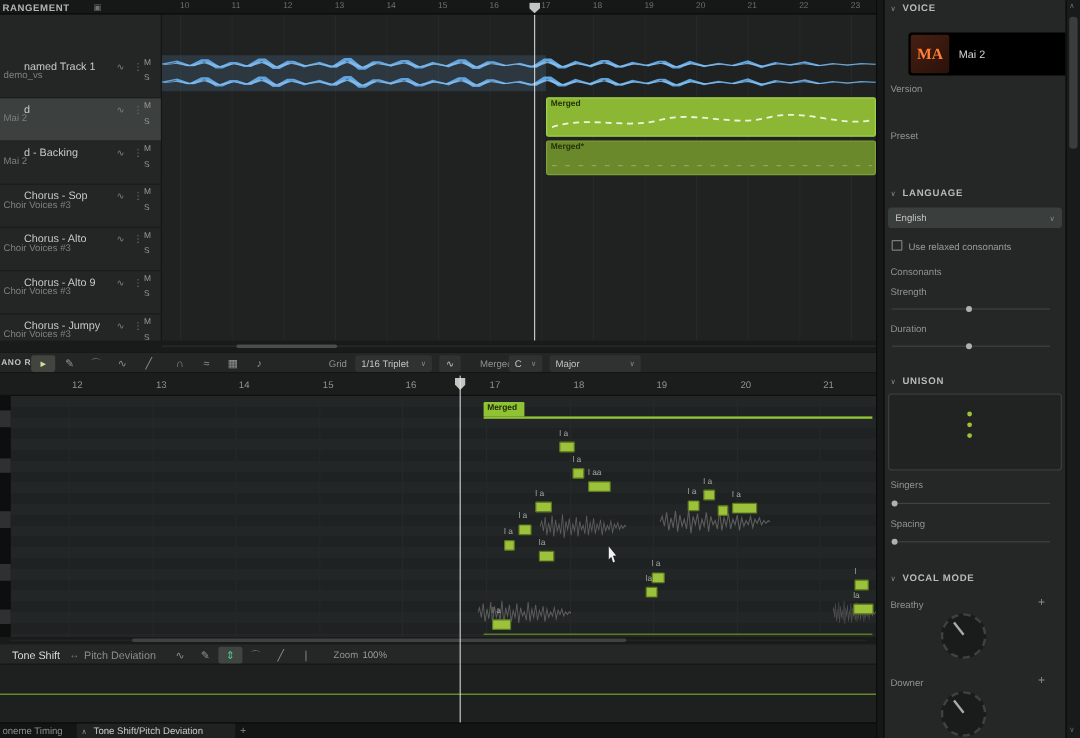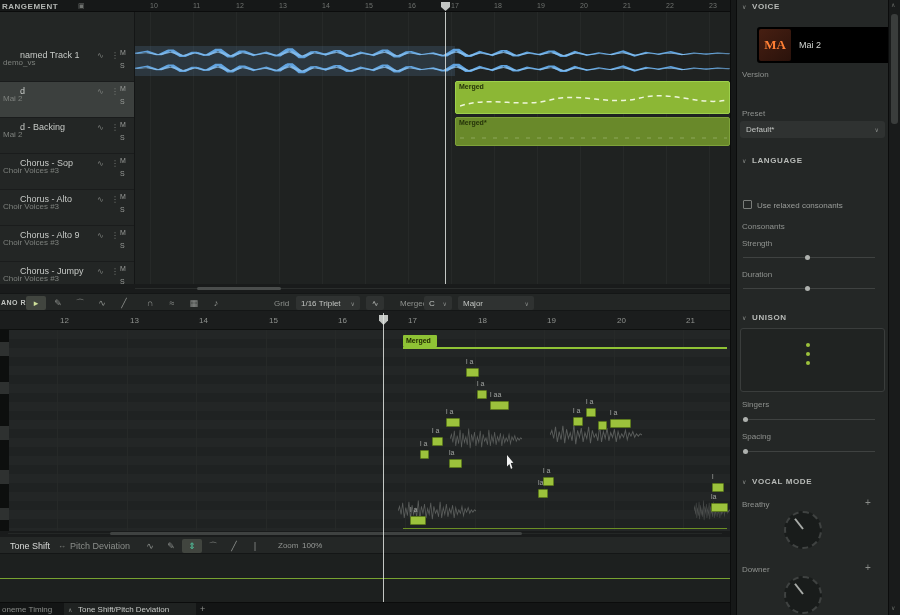--- a/index.html
+++ b/index.html
@@ -274,26 +274,26 @@
 
   <span class="abs" style="left:20px;top:27px;width:145px;height:36px;background:#000000;border-radius:3px">
     <span class="abs" style="left:2px;top:2px;width:32px;height:32px;background:linear-gradient(140deg,#471f12,#2a120b);border-radius:2px;color:#ff7f35;font-family:'Liberation Serif',serif;font-weight:bold;font-size:13px;line-height:32px;text-align:center">MA</span>
     <span class="abs" style="left:42px;top:13px;font-size:9px;color:#d2d5d2">Mai 2</span>
     <span class="abs chev" style="left:131px;top:14px">∨</span>
   </span>
 
   <span class="rp-lbl" style="top:70px">Version</span>
 
   <span class="rp-lbl" style="top:109px">Preset</span>
-  <span class="rp-dd" style="top:121px">
-      <span>Default*</span>
+
+  <span class="sec-h" style="top:156px"><span class="sec-chev">∨</span><span>LANGUAGE</span></span>
+  <span class="rp-dd" style="top:173px;background:#3a3e3c">
+      <span>English</span>
       <span class="chev">∨</span>
     </span>
-
-  <span class="sec-h" style="top:156px"><span class="sec-chev">∨</span><span>LANGUAGE</span></span>
 
   <span class="abs" style="left:6px;top:200px;width:9px;height:9px;border:1px solid #7a7d7a;border-radius:1px"></span>
   <span class="abs" style="left:20px;top:201px;font-size:8px;color:#9a9d9a">Use relaxed consonants</span>
 
   <span class="rp-lbl" style="top:222px">Consonants</span>
   <span class="rp-lbl" style="top:239px">Strength</span>
   <span class="slider" style="top:257px">
       <span class="thumb" style="left:62px"></span>
     </span>
   <span class="rp-lbl" style="top:270px">Duration</span>

